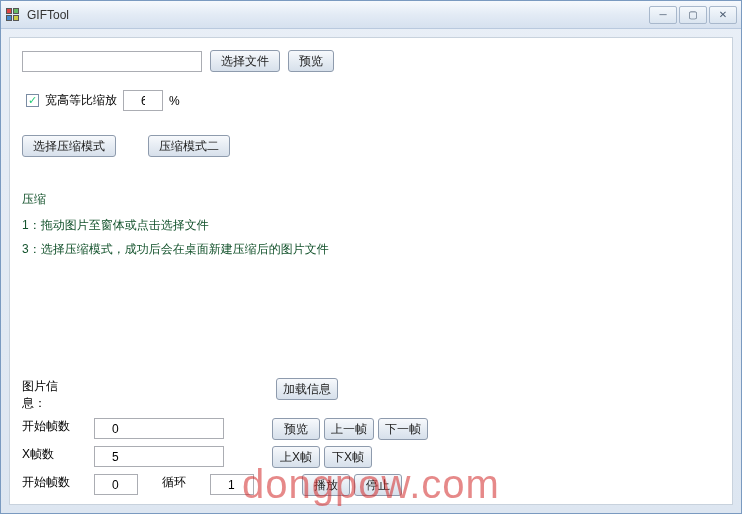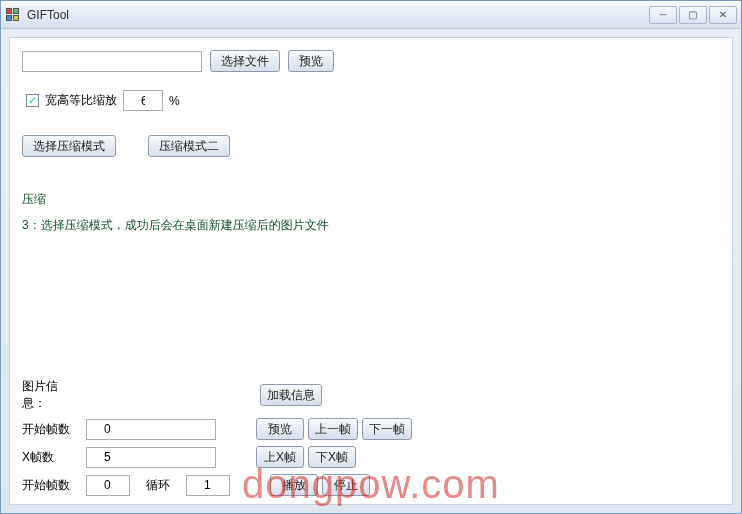--- a/index.html
+++ b/index.html
@@ -104,21 +104,21 @@
     .instructions { line-height: 2; color: #14532d; font-size: 12px; }
     .instructions .hdr { margin-bottom: 2px; }
     .bottom-area {
       position: absolute;
       bottom: 8px;
       left: 12px;
       right: 12px;
     }
     .num-input { width: 130px; }
     .btn-group { display: flex; gap: 4px; padding-left: 24px; }
-    .brow { display: flex; align-items: center; gap: 16px; }
+    .brow { display: flex; align-items: flex-start; gap: 24px; }
     .brow .lab { width: 48px; }
     .load-row .lab { flex:0 0 auto; }
     .watermark {
       position: absolute;
       bottom: 6px;
       left: 50%;
       transform: translateX(-50%);
       font-size: 40px;
       font-family: Arial, sans-serif;
       color: rgba(210, 40, 40, 0.55);
@@ -171,20 +171,21 @@
         <span>%</span>
       </div>
 
       <div class="mode-row">
         <button class="btn">选择压缩模式</button>
         <button class="btn">压缩模式二</button>
       </div>
 
       <div class="instructions">
         <div class="hdr">压缩</div>
+        <div>1：拖动图片至窗体或点击选择文件</div>
         <div>3：选择压缩模式，成功后会在桌面新建压缩后的图片文件</div>
       </div>
 
       <div class="bottom-area">
         <div class="bottom-right">
 
           <div class="brow load-row">
             <span class="lab">图片信息：</span>
             <div style="width:134px"></div>
             <div class="btn-group" style="margin-left:auto">

